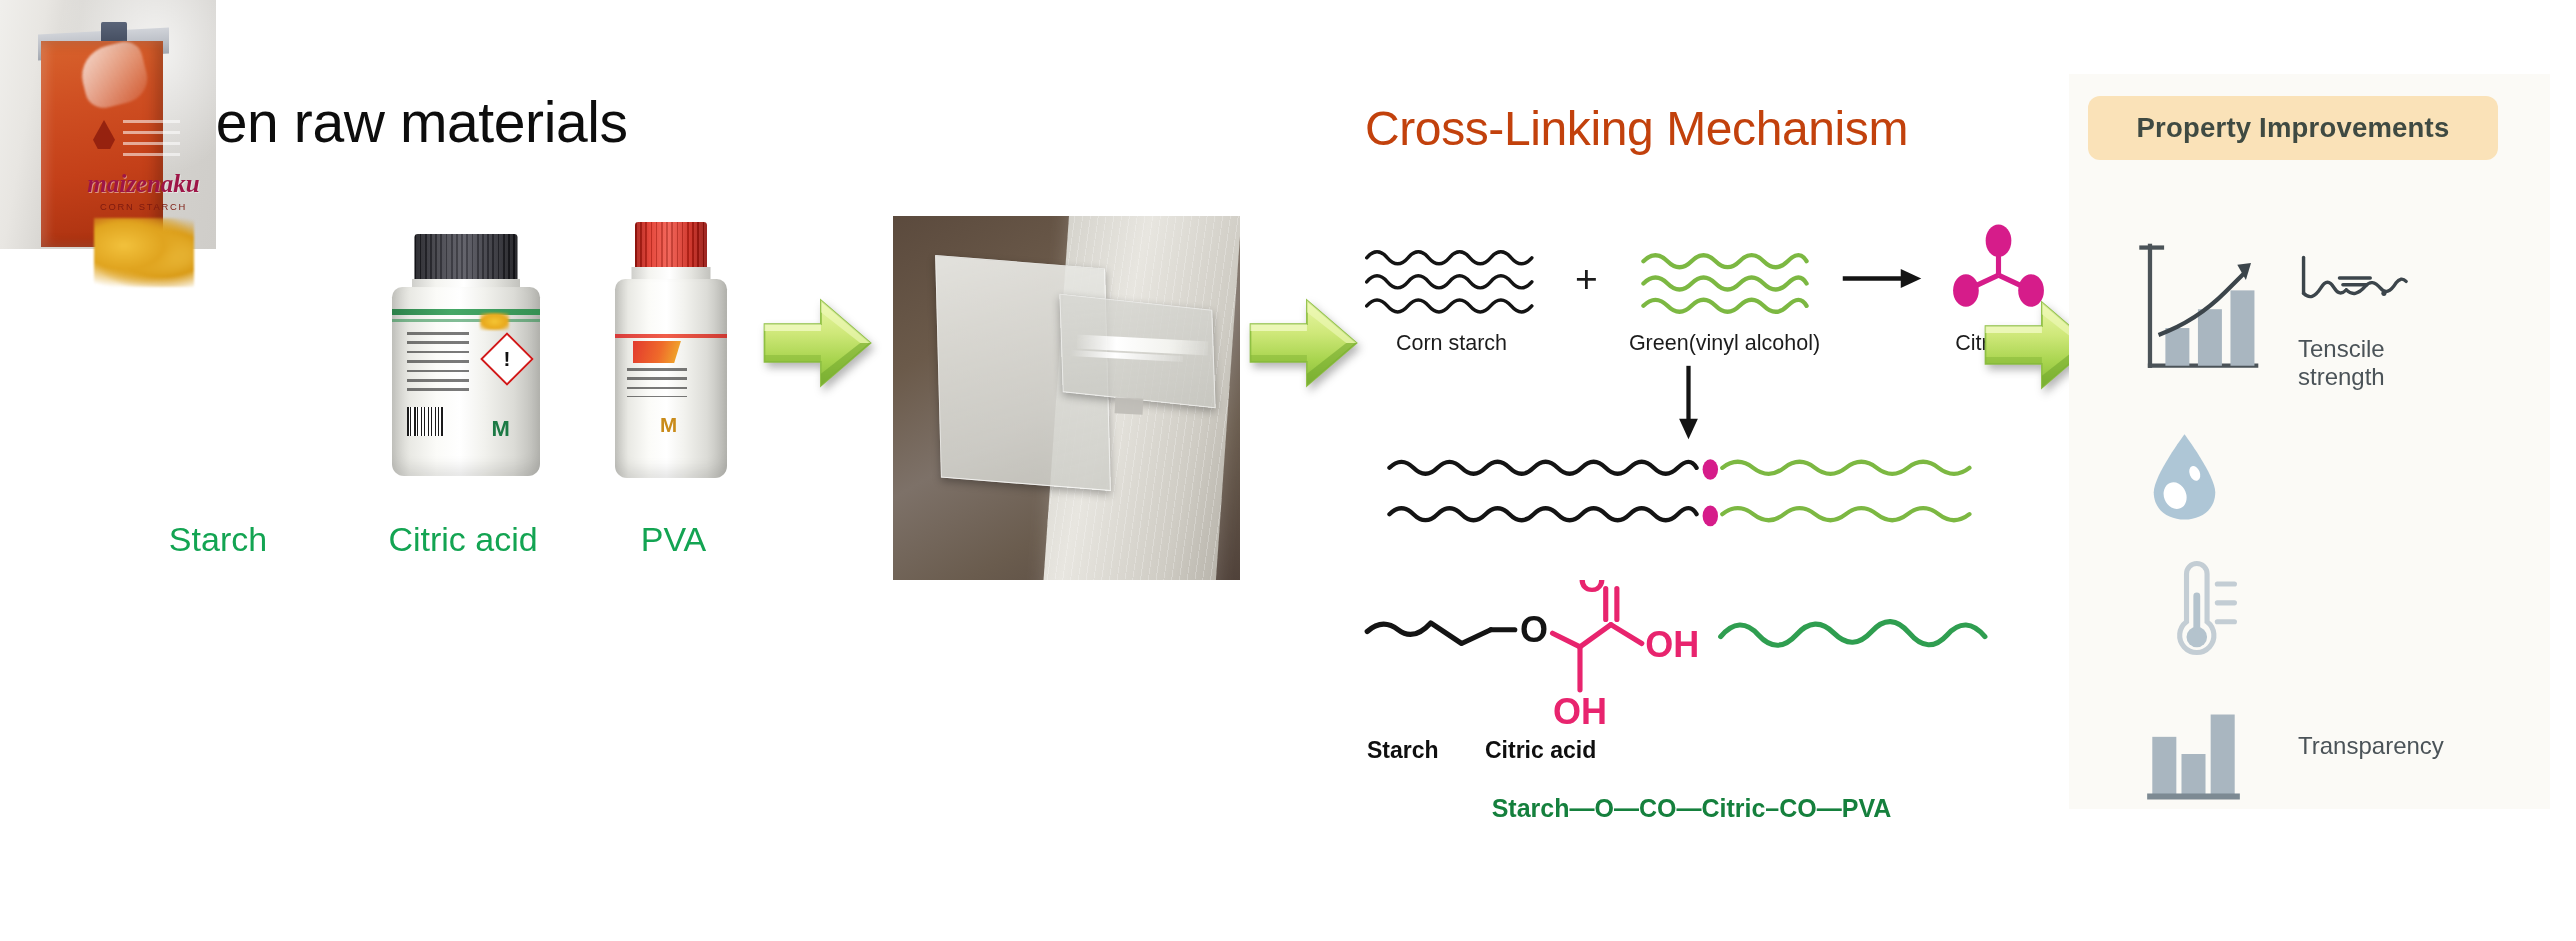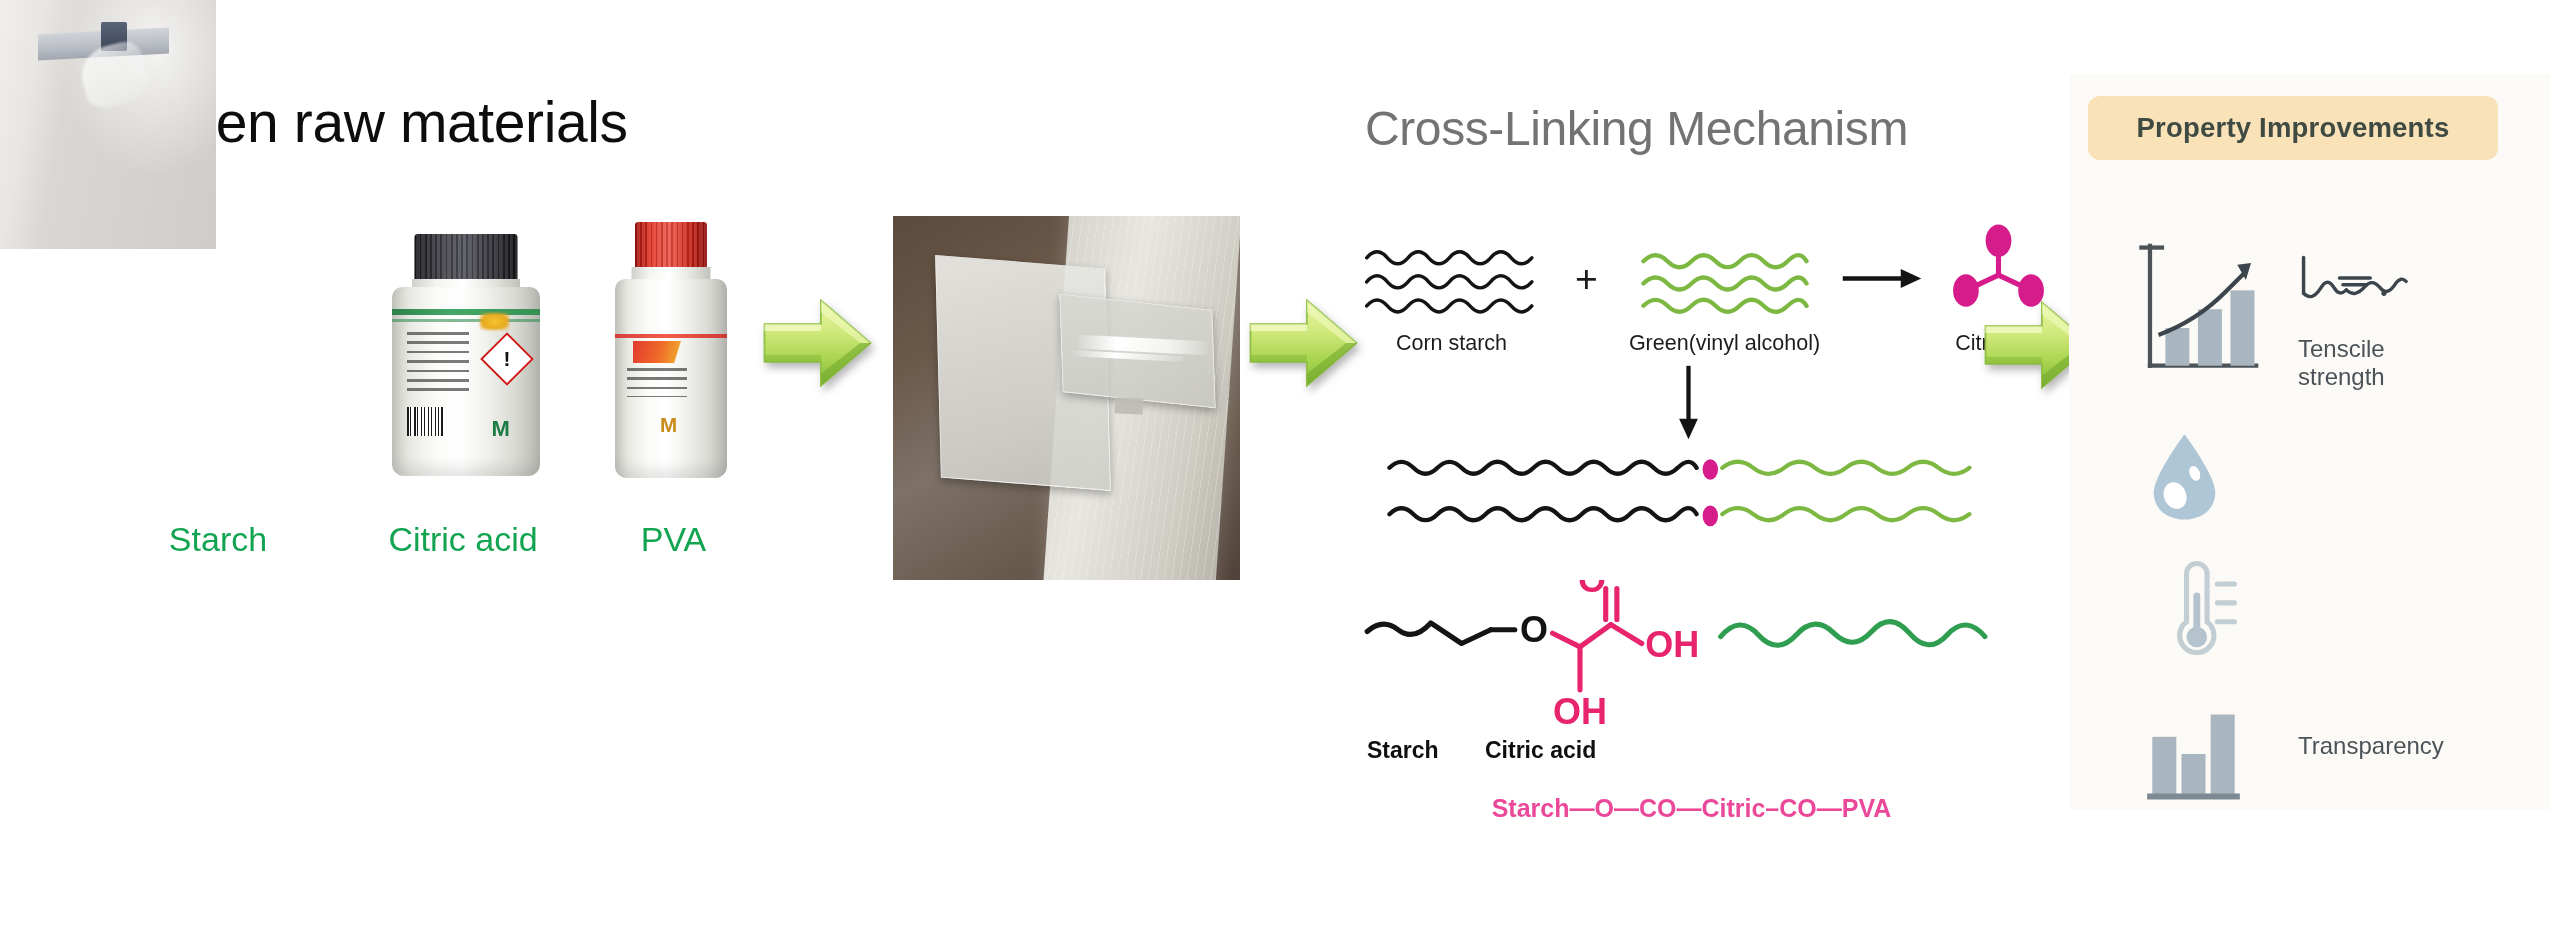--- a/index.html
+++ b/index.html
@@ -32,21 +32,21 @@
   .heading-film {
     left: 893px; top: 110px;
     font-size: 45px;
     color: #5a5a5a;
     font-weight: 400;
     white-space: nowrap;
   }
   .heading-crosslink {
     left: 1365px; top: 101px;
     font-size: 48px;
-    color: #737373;
+    color: #c2410c;
     font-weight: 400;
     letter-spacing: -0.4px;
     white-space: nowrap;
   }
 
   
   .starch-pack {
     left: 110px; top: 222px;
     width: 216px; height: 249px;
     background:
@@ -332,21 +332,21 @@
     position: absolute;
     font-size: 23px;
     font-weight: bold;
     color: #0f0f0f;
     white-space: nowrap;
   }
   .summary-line {
     position: absolute;
     font-size: 25px;
     font-weight: bold;
-    color: #ec4899;
+    color: #15803d;
     white-space: nowrap;
     text-align: center;
   }
 
   
   .prop-panel {
     position: absolute;
     left: 2069px; top: 74px;
     width: 481px; height: 735px;
     background: #fbfaf6;
@@ -382,20 +382,27 @@
 <div id="canvas">
 
   <div class="abs heading-green-raw">Green raw materials</div>
 
 
   <div class="abs heading-crosslink">Cross-Linking Mechanism</div>
 
   <div class="starch-pack">
     <div class="bag-top"></div>
     <div class="bag-clip"></div>
+    <div class="bag">
+      <div class="logo-mark"></div>
+      <div class="small-lines"></div>
+      <div class="brand">maizenaku</div>
+      <div class="sub">CORN STARCH</div>
+      <div class="corn"></div>
+    </div>
     <div class="shine"></div>
   </div>
 
   <div class="bottle" style="left:388px; top:234px; width:155px; height:242px;">
     <div class="cap" style="top:0; width:103px; height:48px;
          background:linear-gradient(90deg,#15151a 0%,#3b3b42 22%,#53535c 48%,#2c2c33 78%,#111115 100%);"></div>
     <div class="neck" style="top:45px; width:108px; height:13.7px;"></div>
     <div class="body" style="top:53px; width:148px; height:189px;">
       <div class="citric-stripe-green"></div>
       <div class="citric-stripe-green2"></div>

